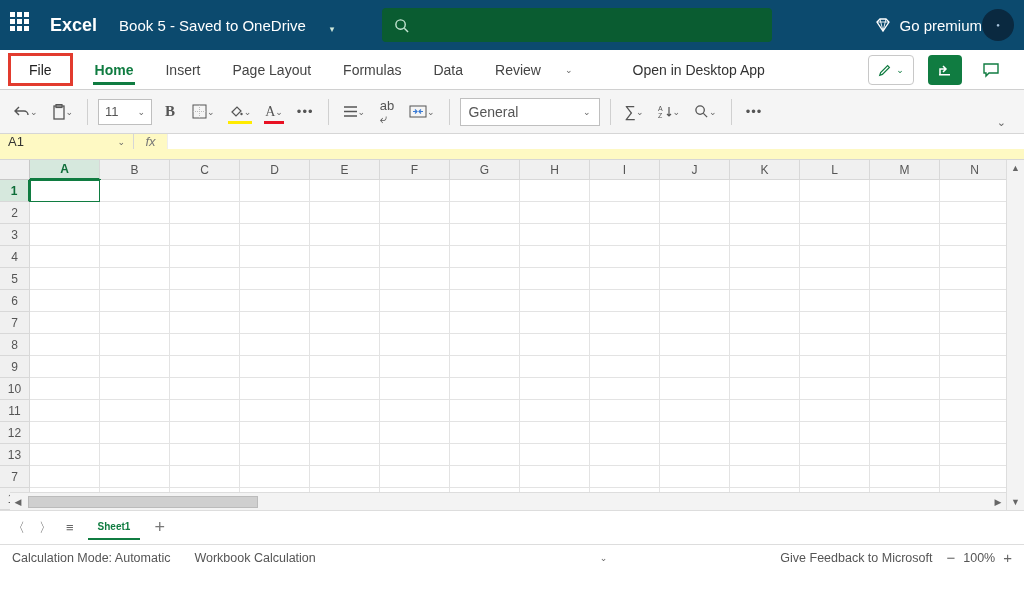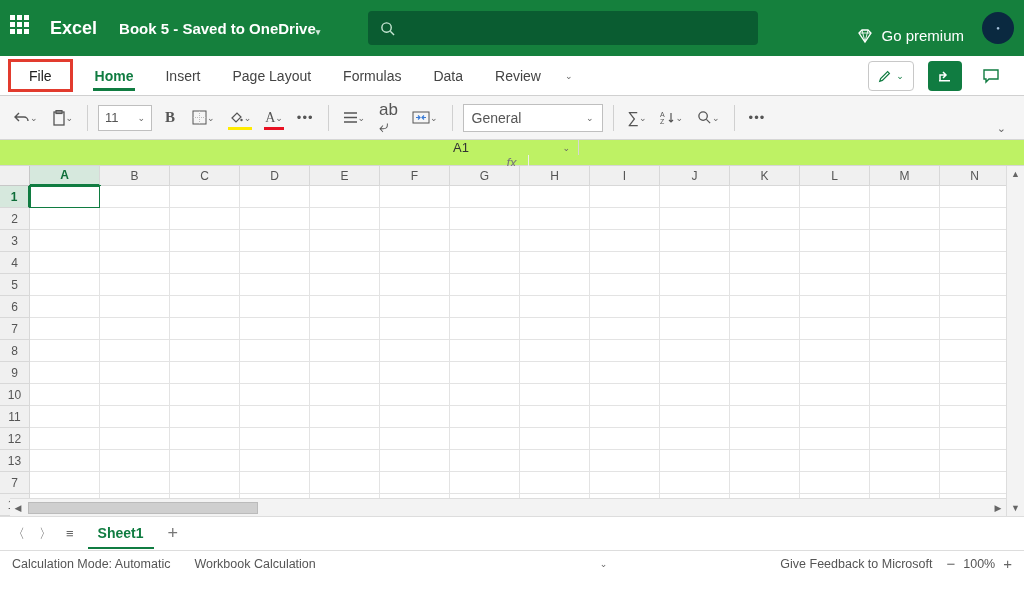--- a/index.html
+++ b/index.html
@@ -1,28 +1,28 @@
 <!DOCTYPE html>
 <html><head>
 <meta charset="utf-8">
 <style>
   * { box-sizing: border-box; margin: 0; padding: 0; font-family: "Segoe UI", Arial, sans-serif; }
   body { width: 1024px; height: 594px; overflow: hidden; background: #fff; font-size: 13px; color: #333; }
 
   
-  .titlebar { height: 56px; background: #15803d; display: flex; align-items: center; color: #fff; padding: 0 10px; }
+  .titlebar { height: 50px; background: #0c4a6e; display: flex; align-items: center; color: #fff; padding: 0 10px; }
   .app-launcher { width: 26px; height: 26px; display: grid; grid-template-columns: repeat(3,5px); grid-template-rows: repeat(3,5px); gap: 2px; margin-right: 14px; cursor: pointer; }
   .app-launcher span { background: #fff; width: 5px; height: 5px; }
   .app-name { font-size: 18px; font-weight: 600; margin-right: 22px; }
-  .doc-title { font-size: 15px; font-weight: 700; display:flex; align-items:flex-end; gap:0; cursor:pointer; }
+  .doc-title { font-size: 15px; font-weight: 400; display:flex; align-items:flex-end; gap:24px; cursor:pointer; }
   .searchwrap { flex: 0 0 390px; margin-left: 48px; }
   .searchbox { background: #0a5c31; height: 34px; border-radius: 4px; display: flex; align-items: center; padding: 0 12px; color: #c7e6d4; gap: 10px; }
   .searchbox input { background: transparent; border: none; outline: none; color: #fff; font-size: 14px; flex:1; }
   .searchbox input::placeholder { color: #c7e6d4; }
-  .titlebar-right { margin-left: auto; display:flex; align-items:flex-end; gap:18px; }
+  .titlebar-right { margin-left: auto; display:flex; align-items:center; }
   .premium { display:flex; align-items:center; gap:8px; font-size:15px; cursor:pointer; }
   .avatar { width:32px; height:32px; border-radius:50%; background:#0a2940; display:flex; align-items:center; justify-content:center; font-size:6px; color:#a8c4dc; text-align:center; line-height:1; cursor:pointer; }
 
   
   .ribbon-tabs { height: 40px; border-bottom: 1px solid #d0d0d0; background:#fff; display:flex; align-items:stretch; padding: 0 8px; }
   .tab { padding: 12px 16px; display:flex; align-items:center; font-size:14px; color:#444; cursor:pointer; position:relative; }
   .tab.file { border: 3px solid #e23b2e; margin:3px 6px 3px 0; padding:4px 18px; color:#222; }
   .tab.active { color:#107c41; font-weight:600; }
   .tab.active::after { content:""; position:absolute; bottom:4px; left:14px; right:14px; height:3px; background:#107c41; }
   .open-desktop { margin-left: 38px; padding:0 14px; display:flex; align-items:center; font-size:14px; color:#333; cursor:pointer; }
@@ -35,21 +35,21 @@
   .toolbar { height: 44px; background:#f5f5f5; border-bottom:1px solid #d6d6d6; display:flex; align-items:center; padding:0 10px; gap:6px; color:#555; }
   .tb-btn { height:28px; min-width:24px; padding:0 4px; display:flex; align-items:center; justify-content:center; cursor:pointer; position:relative; }
   .tb-sep { width:1px; height:26px; background:#d0d0d0; margin:0 4px; }
   .fontsize { border:1px solid #bfbfbf; background:#fff; height:26px; width:54px; display:flex; align-items:center; padding:0 6px; justify-content:space-between; font-size:13px; cursor:pointer;}
   .numfmt { border:1px solid #bfbfbf; background:#fff; height:28px; width:140px; display:flex; align-items:center; padding:0 8px; justify-content:space-between; font-size:14px; cursor:pointer;}
   .caret { font-size:9px; color:#666; }
   .underline-bar { position:absolute; bottom:2px; left:3px; right:3px; height:3px; }
   .collapse-caret { margin-left:auto; align-self:flex-end; padding:4px 8px; cursor:pointer; color:#666; font-size:11px;}
 
   
-  .fbar { height: 26px; border-bottom:1px solid #d6d6d6; display:flex; align-items:center; background:#bef264;flex-direction:column; }
+  .fbar { height: 26px; border-bottom:1px solid #d6d6d6; display:flex; align-items:flex-start; background:#fef9c3; }
   .namebox { width:134px; border-right:1px solid #d6d6d6; display:flex; align-items:center; padding:0 8px; justify-content:space-between; font-size:13px; cursor:text;}
   .fxlabel { width:34px; display:flex; align-items:center; justify-content:center; font-style:italic; color:#777; border-right:1px solid #eee; }
   .fxinput { flex:1; border:none; outline:none; padding:0 6px; font-size:13px; }
 
   
   .gridwrap { position:relative; height: 350px; }
   .grid { display:grid; grid-template-columns: 30px repeat(14, 70px); }
   .colhdr, .rowhdr { background:#f0f0f0; border:1px solid #d8d8d8; border-top:none; border-left:none; display:flex; align-items:center; justify-content:center; font-size:12px; color:#555; height:20px; cursor:pointer;}
   .corner { background:#f0f0f0; border-right:1px solid #c7c7c7; border-bottom:1px solid #c7c7c7; height:20px; }
   .colhdr.sel { background:#d6e8dd; color:#0e6d38; font-weight:600; border-bottom:2px solid #107c41; }
@@ -60,21 +60,21 @@
   .vscroll { position:absolute; right:0; top:0; bottom:0; width:18px; background:#f3f3f3; border-left:1px solid #ddd; display:flex; flex-direction:column; align-items:center; }
   .vscroll .arrow { height:16px; font-size:9px; color:#666; cursor:pointer; display:flex;align-items:center;}
   .hscroll { position:absolute; left:10px; right:18px; bottom:0; height:18px; background:#f3f3f3; border-top:1px solid #ddd; display:flex; align-items:center; }
   .hscroll .thumb { height:12px; width:230px; background:#cfcfcf; margin-left:2px; border:1px solid #bbb; cursor:pointer;}
   .hscroll .arrow { width:16px; font-size:9px; color:#666; cursor:pointer; text-align:center;}
   .hscroll .arrowR { margin-left:auto; }
 
   
   .sheettabs { height:34px; border-top:1px solid #ddd; display:flex; align-items:center; padding:0 12px; gap:14px; color:#666; }
   .sheettabs .nav { font-size:13px; cursor:pointer; }
-  .sheettab { font-size:14px; color:#107c41; font-weight:600; padding:6px 10px; border-bottom:2px solid #107c41; cursor:pointer;}
+  .sheettab { font-size:10px; color:#107c41; font-weight:600; padding:6px 10px; border-bottom:2px solid #107c41; cursor:pointer;}
   .addsheet { font-size:18px; color:#777; cursor:pointer; }
 
   
   .statusbar { height:26px; border-top:1px solid #ddd; display:flex; align-items:center; padding:0 12px; font-size:12.5px; color:#555; gap:24px;}
   .statusbar .right { margin-left:auto; display:flex; align-items:center; gap:14px;}
   .zoomctl { display:flex; align-items:center; gap:8px; }
   .zoomctl span.btn { cursor:pointer; font-size:15px; color:#666; }
 
   svg { display:block; }
 </style>
@@ -122,20 +122,21 @@
   <div class="tab file">File</div>
   <div class="tab active">Home</div>
   <div class="tab">Insert</div>
   <div class="tab">Page Layout</div>
   <div class="tab">Formulas</div>
   <div class="tab">Data</div>
   <div class="tab">Review</div>
   <div class="tab" style="padding:0 8px">
       <span class="caret">⌄</span>
     </div>
+  <div class="open-desktop">Open in Desktop App</div>
   <div class="ribbon-right">
     <div class="edit-btn">
       <svg width="14" height="14" viewBox="0 0 16 16">
           <path d="M2 14 L3 11 L11 3 L13 5 L5 13 Z" fill="none" stroke="#107c41" stroke-width="1.4"></path>
         </svg>
       <span class="caret" style="color:#107c41">⌄</span>
     </div>
     <div class="share-btn">
       <svg width="16" height="16" viewBox="0 0 16 16">
           <path d="M3 12 L3 7 L9 7 M6 4 L9 7 L6 10" fill="none" stroke="#fff" stroke-width="1.5"></path>
@@ -195,21 +196,21 @@
   <div class="tb-sep"></div>
   <div class="tb-btn">
     <svg width="15" height="13" viewBox="0 0 15 13">
         <line x1="1" y1="2" x2="14" y2="2" stroke="#555" stroke-width="1.5"></line>
         <line x1="1" y1="6.5" x2="14" y2="6.5" stroke="#555" stroke-width="1.5"></line>
         <line x1="1" y1="11" x2="14" y2="11" stroke="#555" stroke-width="1.5"></line>
       </svg>
     <span class="caret">⌄</span>
   </div>
   <div class="tb-btn">
-    <span style="font-size:17px;line-height:1">ab<br>⤶</span>
+    <span style="font-size:13px;line-height:1">ab<br>⤶</span>
   </div>
   <div class="tb-btn">
     <svg width="18" height="13" viewBox="0 0 18 13">
         <rect x="1" y="1" width="16" height="11" fill="none" stroke="#555"></rect>
         <path d="M4 6.5 L8 6.5 M6 4.5 L8 6.5 L6 8.5 M14 6.5 L10 6.5 M12 4.5 L10 6.5 L12 8.5" stroke="#3a7bd5" stroke-width="1.2" fill="none"></path>
       </svg>
     <span class="caret">⌄</span>
   </div>
   <div class="tb-sep"></div>
   <div class="numfmt">

